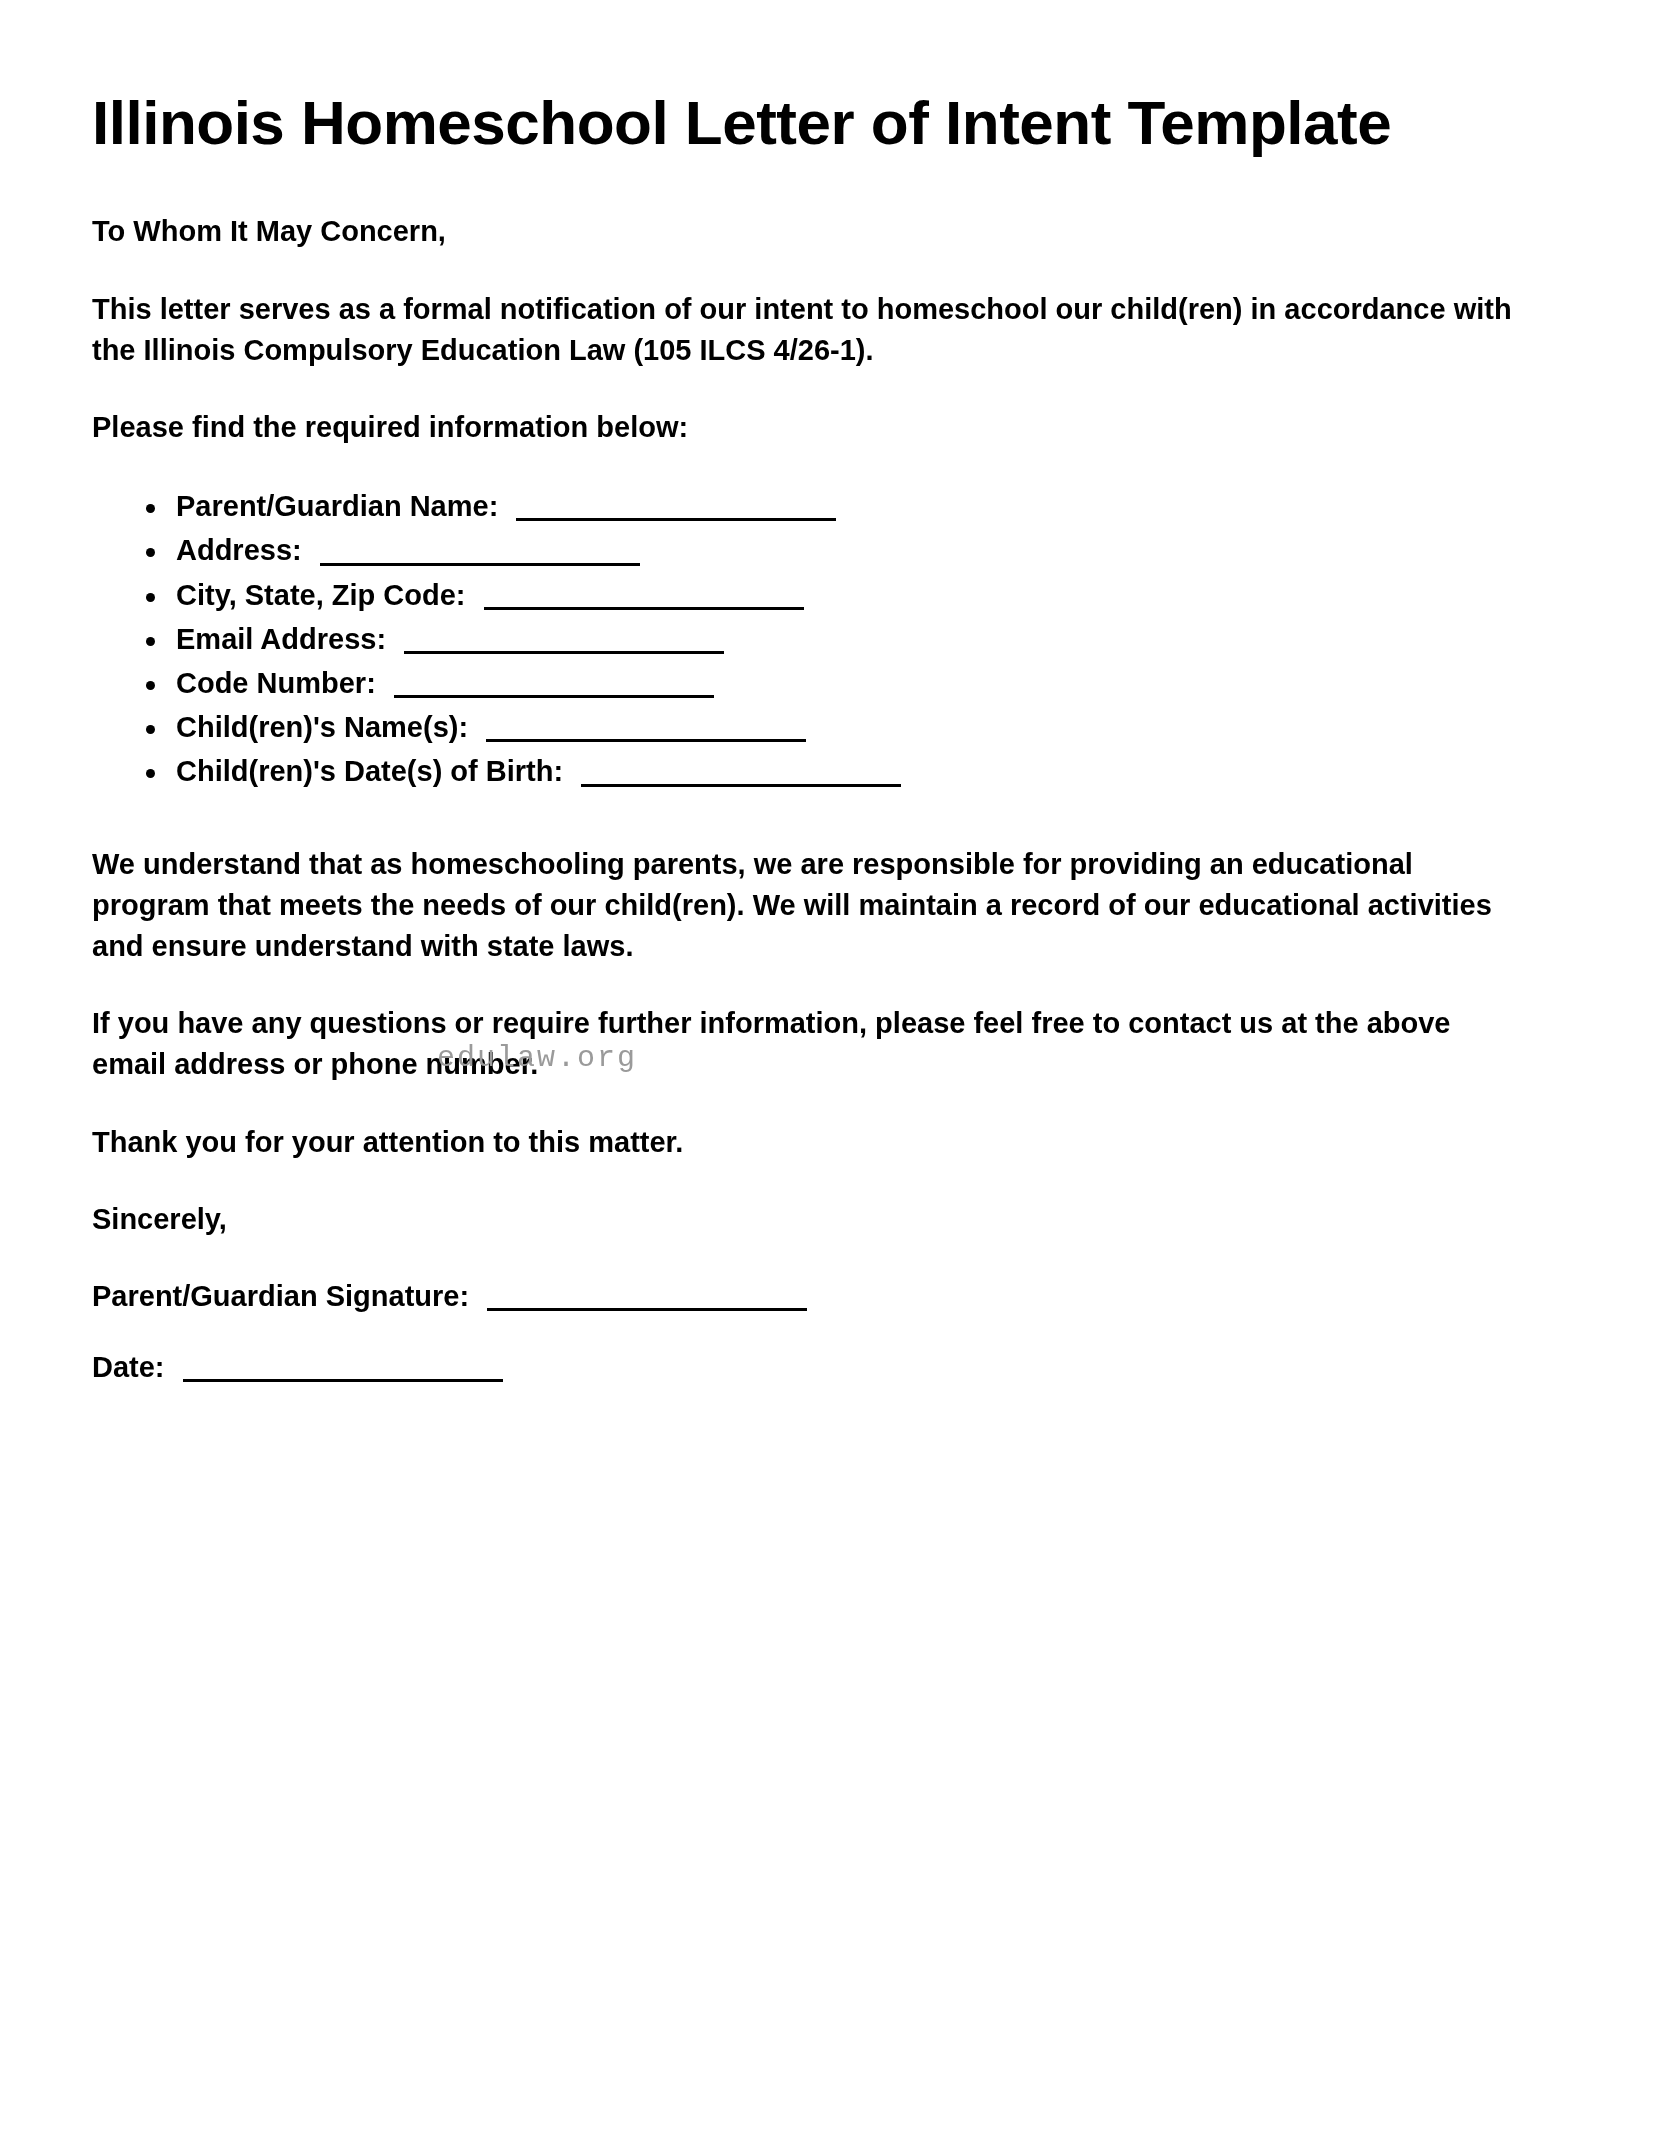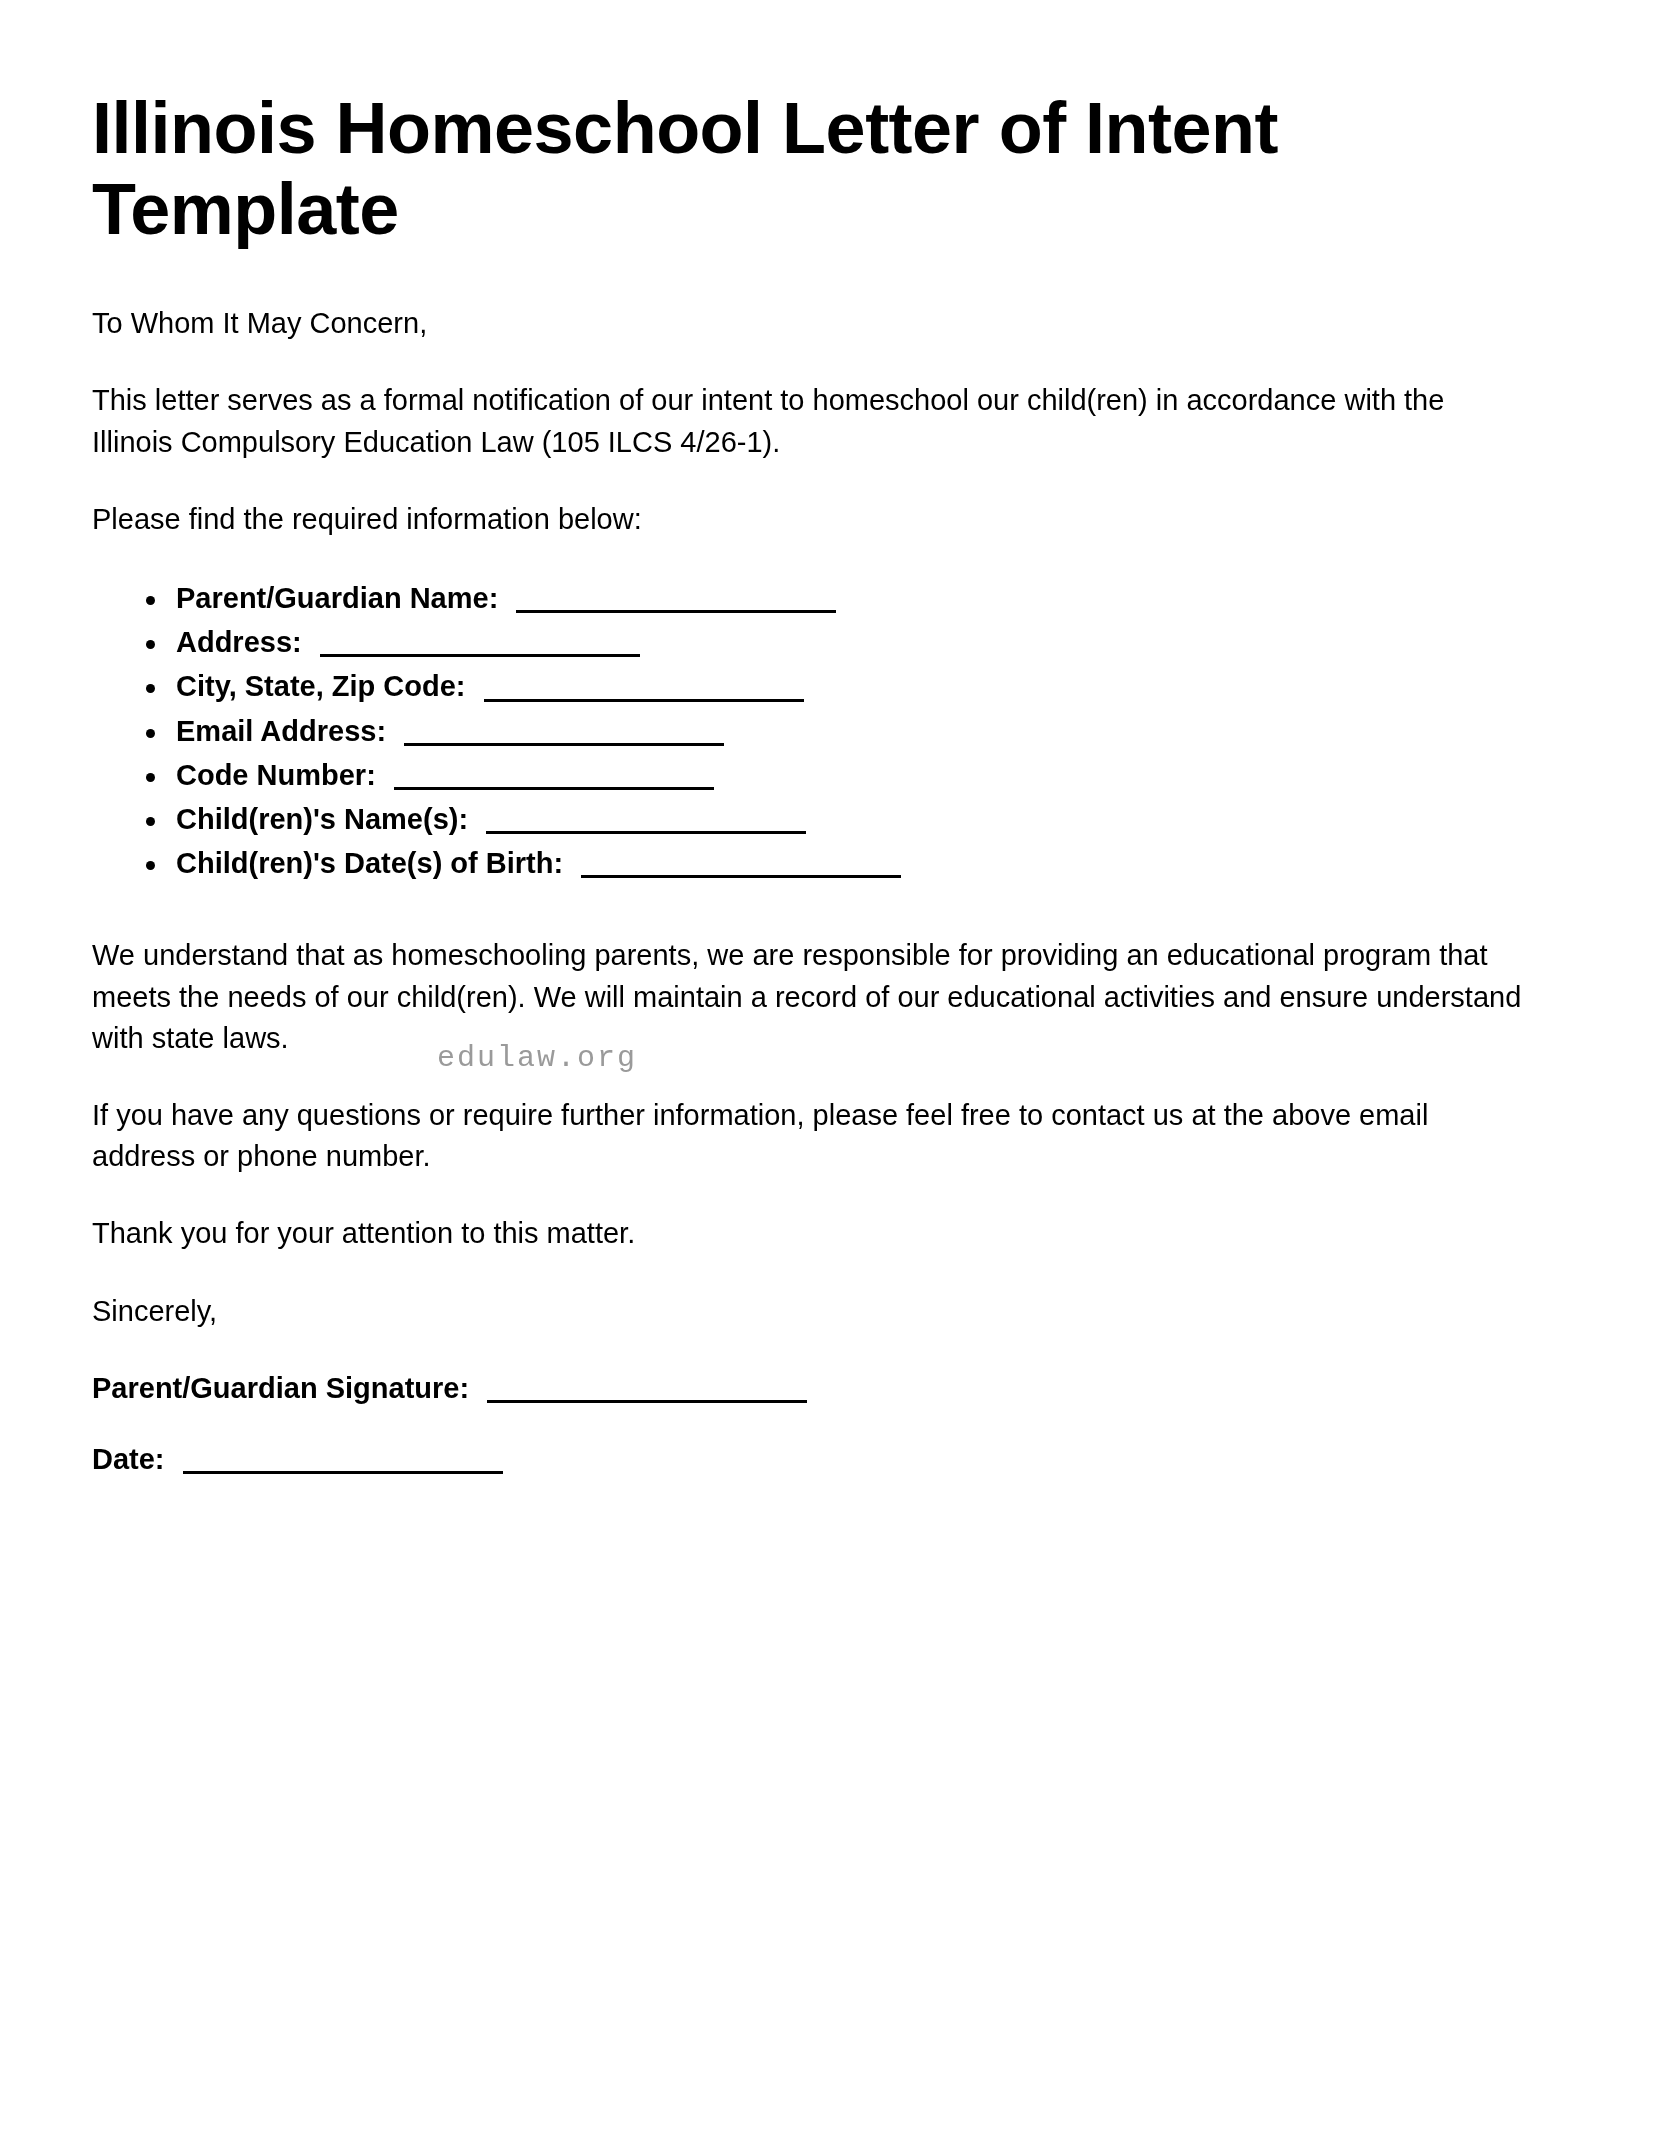--- a/index.html
+++ b/index.html
@@ -18,34 +18,34 @@
   .page {
     position: relative;
     width: 1664px;
     height: 2154px;
     background: #ffffff;
     box-sizing: border-box;
     padding: 88px 132px 0 92px;
   }
 
   .doc-title {
-    font-size: 72px;
+    font-size: 62px;
     font-weight: bold;
     line-height: 1.12;
     letter-spacing: -0.5px;
     margin: 0 0 0 0;
     max-width: 1330px;
   }
 
   .para {
     font-size: 29px;
     line-height: 1.42;
     margin: 0;
     max-width: 1440px;
-    font-weight: normal;
+    font-weight: bold;
   }
 
   .spacer-xl { height: 54px; }
   .spacer-lg { height: 42px; }
   .spacer-md { height: 36px; }
 
   .field-list {
     list-style: none;
     margin: 8px;
     padding: 0;

